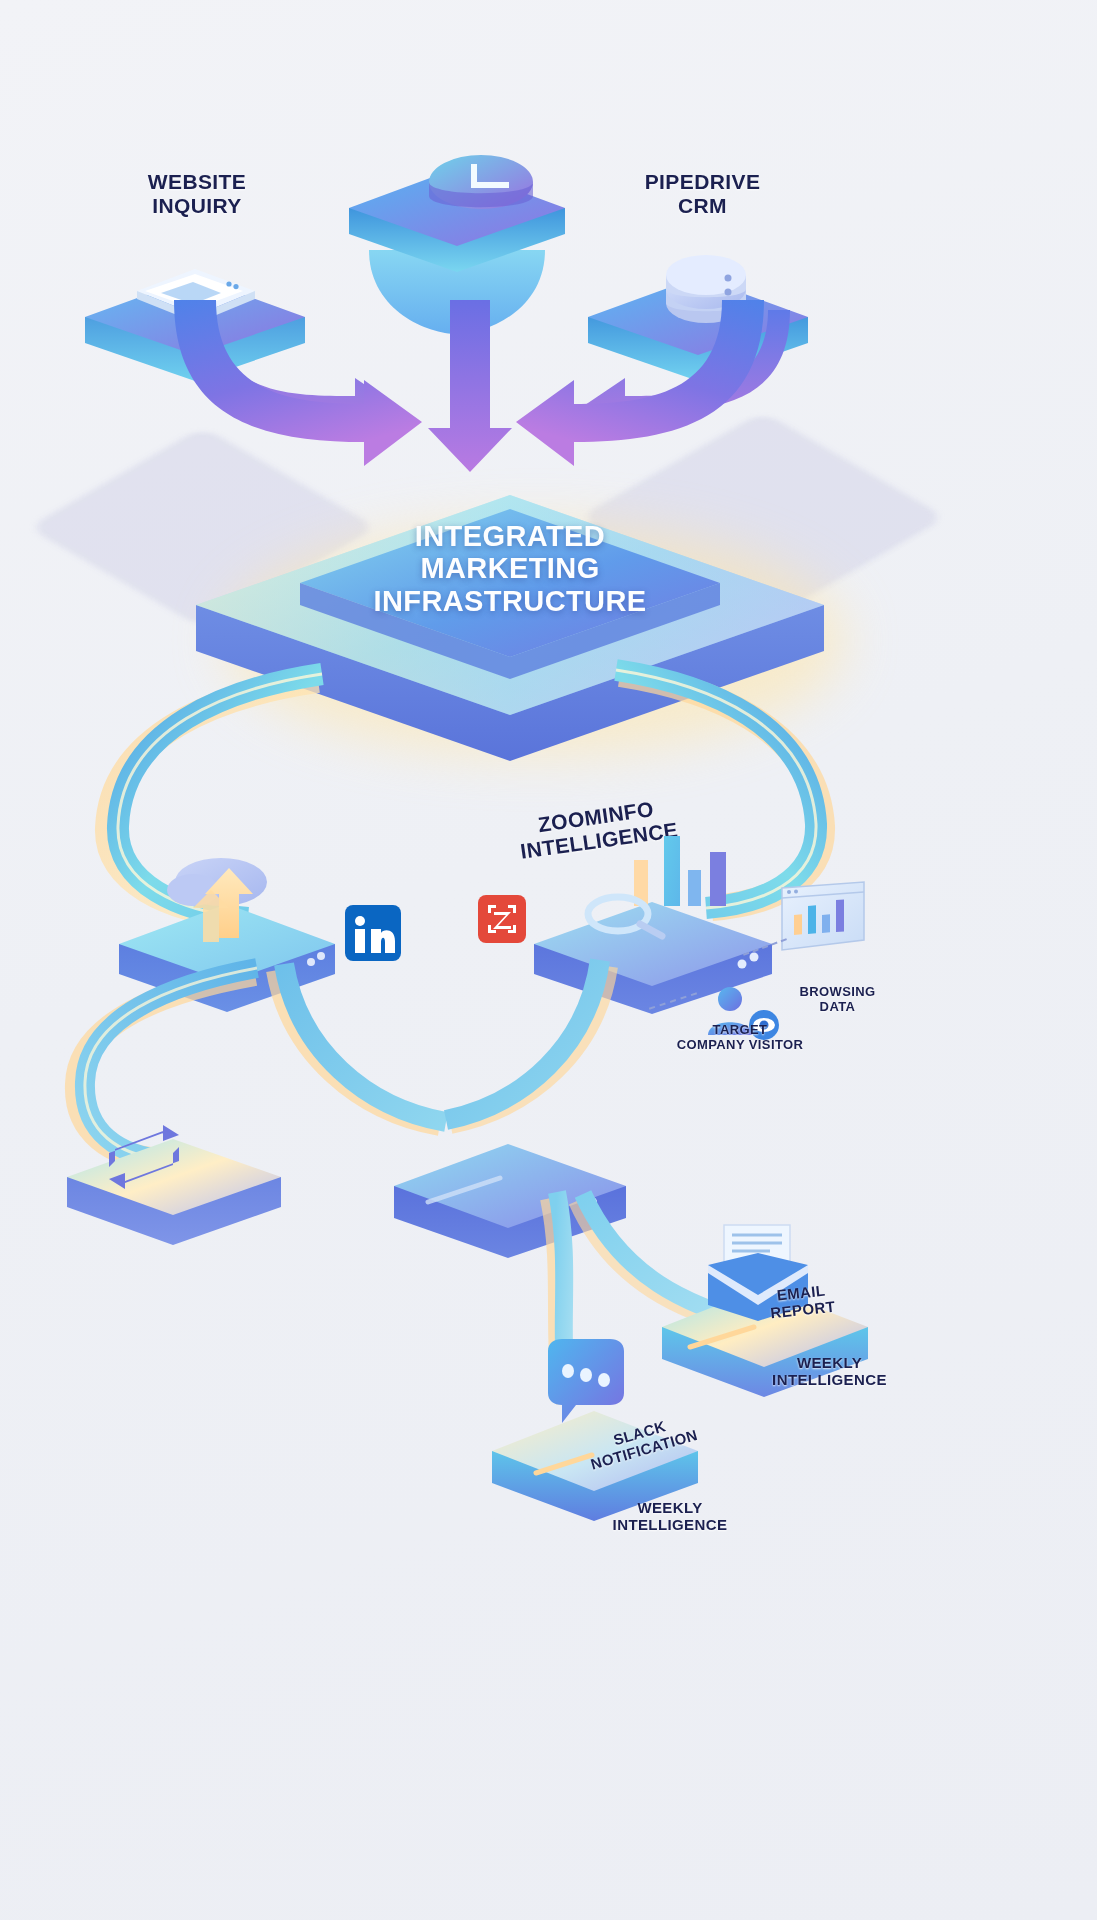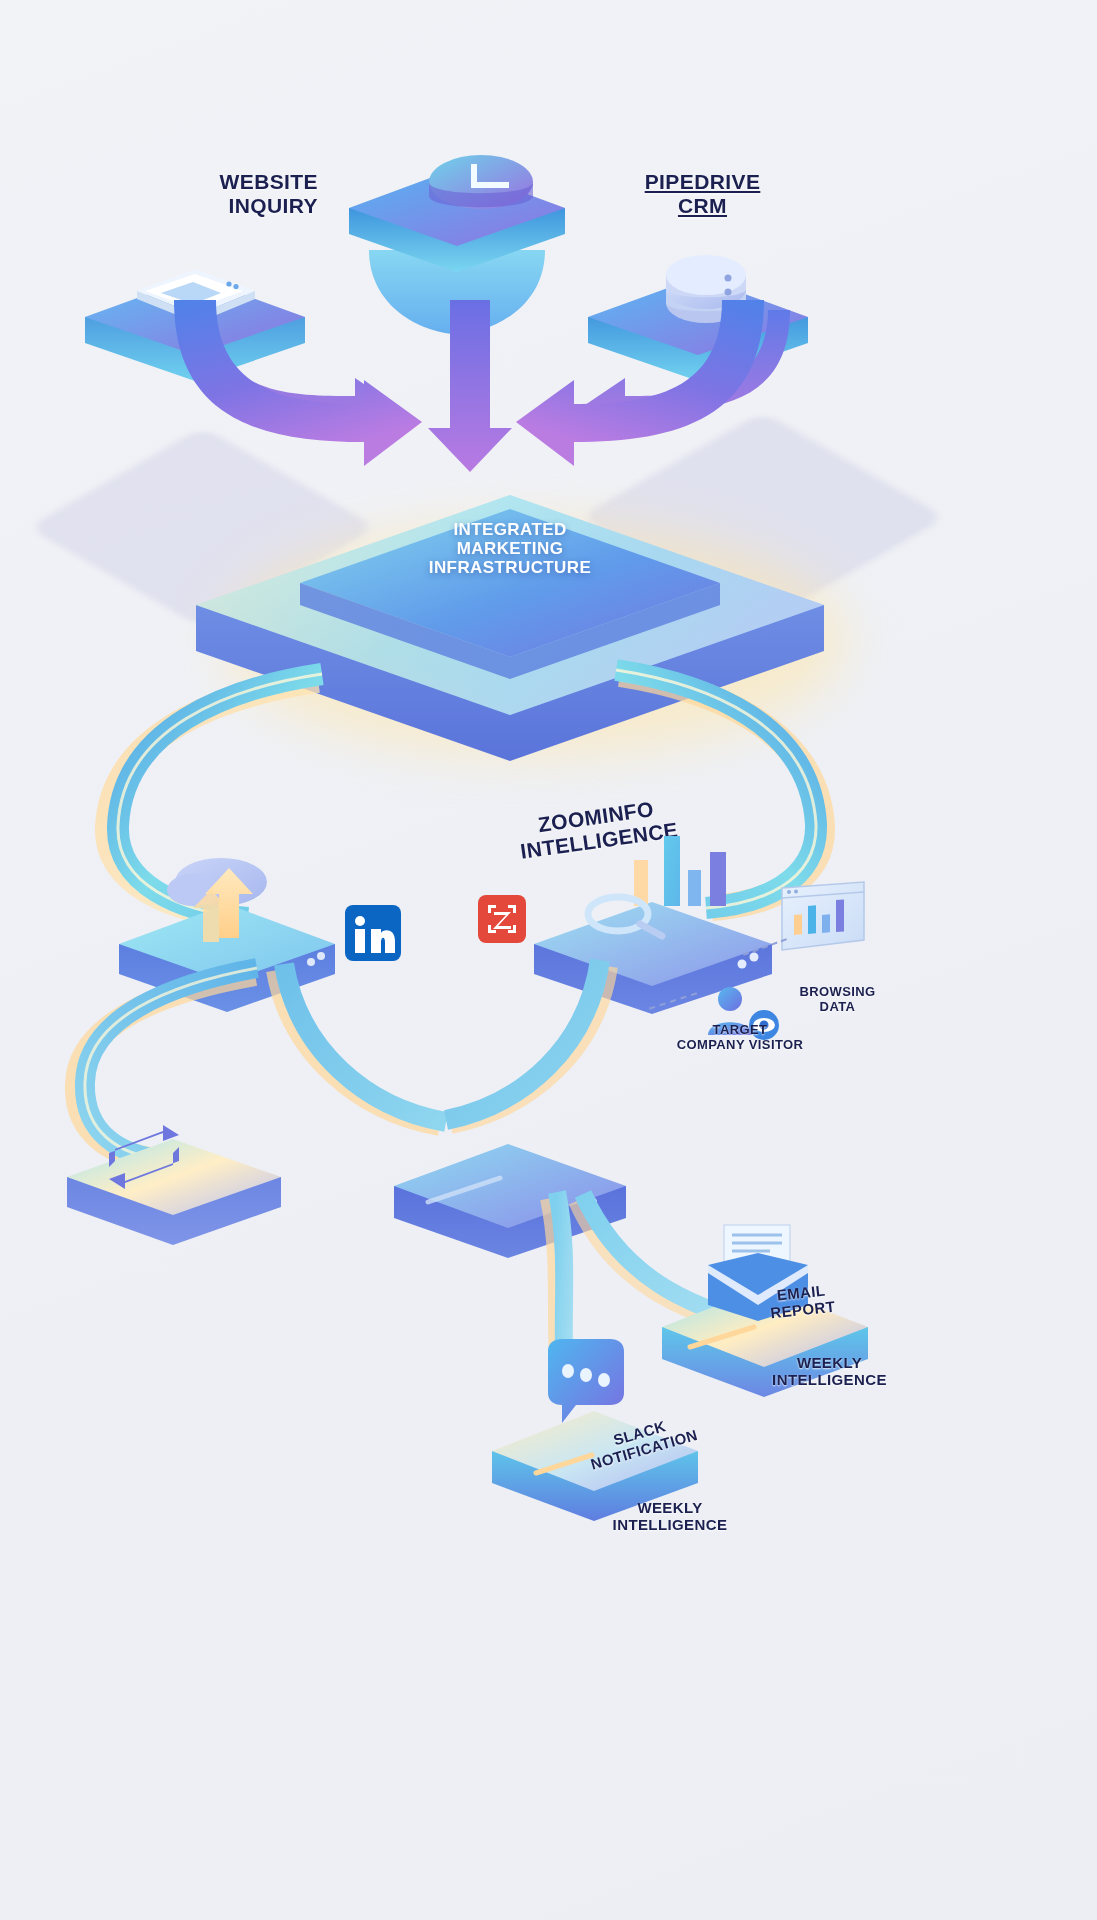--- a/index.html
+++ b/index.html
@@ -12,21 +12,21 @@
   .lbl{
     position:absolute;font-weight:bold;color:#1b2050;
     text-transform:uppercase;text-align:center;line-height:1.12;
     letter-spacing:.4px;white-space:pre-line;
     text-shadow:0 1px 2px rgba(255,255,255,.85);
   }
   .lbl.white{color:#fdfeff;text-shadow:0 2px 6px rgba(40,60,140,.45);}
   .lbl.sm{font-size:15px;}
   .lbl.xs{font-size:13px;}
   .lbl.md{font-size:21px;}
-  .lbl.lg{font-size:17px;}
+  .lbl.lg{font-size:29px;}
   .shadowdiam{
     position:absolute;border-radius:18px;
     transform:rotate(45deg) skew(-15deg,-15deg);
     background:rgba(150,150,200,.17);filter:blur(3px);
   }
   .glow{position:absolute;border-radius:50%;filter:blur(26px);opacity:.55;}
 
   .pipe{position:absolute;}
   .arrow{position:absolute;}
   .icon3d{position:absolute;}
@@ -34,21 +34,21 @@
   svg{display:block;overflow:visible;}
 </style>
 </head>
 <body>
 
 <div class="stage">
 
   <div class="shadowdiam" style="left:105px;top:430px;width:195px;height:195px;"></div>
   <div class="shadowdiam" style="left:660px;top:415px;width:205px;height:205px;"></div>
 
-  <div class="lbl md" style="left:108px;top:170px;width:210px;text-align:right;">WEBSITE
+  <div class="lbl md" style="left:92px;top:170px;width:210px;">WEBSITE
 INQUIRY</div>
 
   <svg class="icon3d" style="left:75px;top:225px;" width="250" height="160" viewBox="0 0 250 160">
     <defs>
       <linearGradient id="g-src1-top" x1="0" y1="0" x2="1" y2="1">
         <stop offset="0" stop-color="#62bdf3"></stop>
           <stop offset="1" stop-color="#8d73e0"></stop>
       </linearGradient>
       <linearGradient id="g-src1-side" x1="0" y1="0" x2="0" y2="1">
         <stop offset="0" stop-color="#4e9fe0"></stop>
@@ -90,21 +90,21 @@
     <path d="M34 130 C34 190 92 214 122 214 C152 214 210 190 210 130 Z" fill="url(#g-funnel)" opacity=".92"></path>
     <path d="M14 88 L14 114 L122 152 L230 114 L230 88 Z" fill="url(#g-src2-side)"></path>
     <path d="M14 88 L122 48 L230 88 L122 126 Z" fill="url(#g-src2-top)"></path>
     <g>
       <ellipse cx="146" cy="62" rx="52" ry="27" fill="url(#g-clock)"></ellipse>
       <path d="M94 62 L94 76 C94 91 198 91 198 76 L198 62 C198 77 94 77 94 62 Z" fill="#6a63d6" opacity=".6"></path>
       <path d="M136 44 L142 44 L142 62 L174 62 L174 68 L136 68 Z" fill="#f2fbff"></path>
     </g>
   </svg>
 
-  <div class="lbl md" style="left:600px;top:170px;width:205px;text-decoration:underline;">PIPEDRIVE
+  <div class="lbl md" style="left:600px;top:170px;width:205px;">PIPEDRIVE
 CRM</div>
 
   <svg class="icon3d" style="left:578px;top:225px;" width="250" height="160" viewBox="0 0 250 160">
     <defs>
       <linearGradient id="g-src3-top" x1="0" y1="0" x2="1" y2="1">
         <stop offset="0" stop-color="#5ab8f3"></stop>
           <stop offset="1" stop-color="#8f74e1"></stop>
       </linearGradient>
       <linearGradient id="g-src3-side" x1="0" y1="0" x2="0" y2="1">
         <stop offset="0" stop-color="#4499de"></stop>

